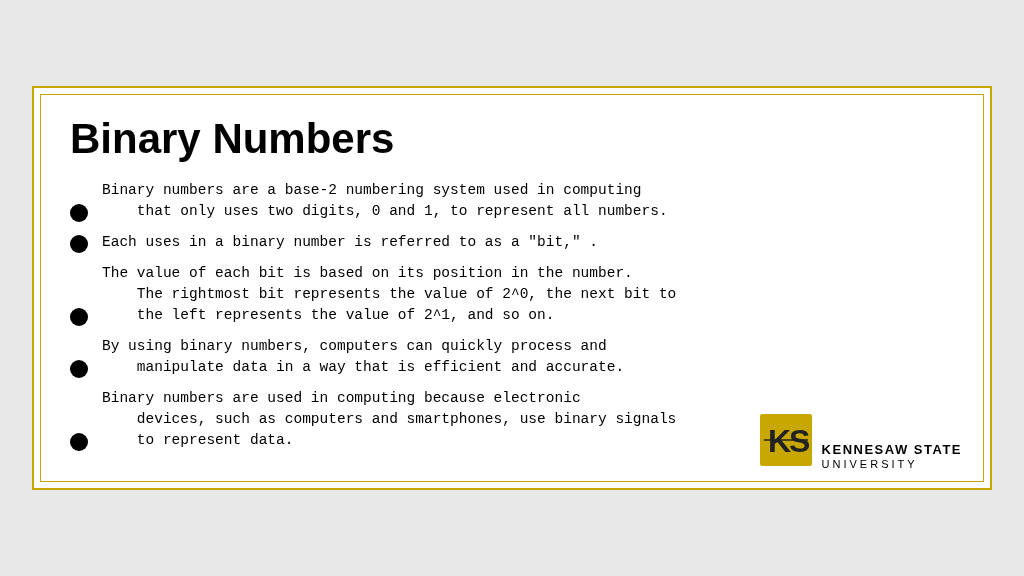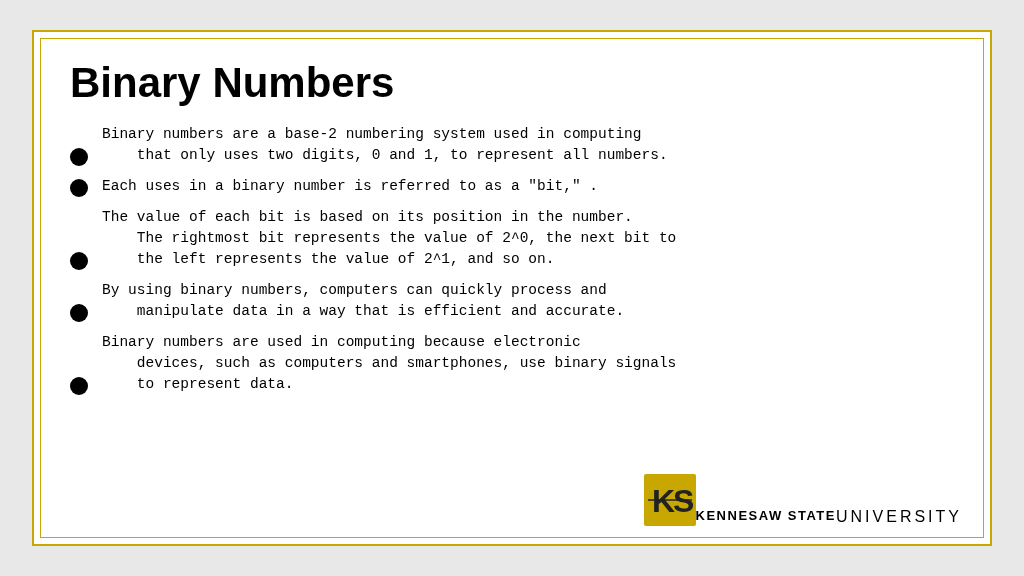--- a/index.html
+++ b/index.html
@@ -14,21 +14,21 @@
       background: #e8e8e8;
       display: flex;
       align-items: center;
       justify-content: center;
       font-family: Arial, sans-serif;
       overflow: hidden;
     }
 
     .slide-container {
       width: 960px;
-      height: 516px;
+      height: 404px;
       background: #ffffff;
       border: 2px solid #c8a800;
       position: relative;
       padding: 28px 36px 28px 36px;
     }
 
     .slide-container::before {
       content: '';
       position: absolute;
       top: 6px;
@@ -78,45 +78,46 @@
     .bullet-text {
       flex: 1;
     }
 
     .logo-area {
       position: absolute;
       bottom: 18px;
       right: 28px;
       display: flex;
       align-items: center;
+      gap: 10px;
     }
 
     .logo-emblem {
       width: 52px;
       height: 52px;
     }
 
     .logo-text {
       display: flex;
-      flex-direction: row;
+      flex-direction: column;
       align-items: flex-start;
       margin-top: 33px;
     }
 
     .logo-university-name {
       font-size: 13px;
       font-weight: 900;
       color: #000;
       font-family: Arial, sans-serif;
       letter-spacing: 1.5px;
       line-height: 1.2;
     }
 
     .logo-university-sub {
-      font-size: 16px;
+      font-size: 11px;
       font-weight: 400;
       color: #000;
       font-family: Arial, sans-serif;
       letter-spacing: 3px;
     }
   </style>
 </head>
 <body>
 
 <div class="slide-container">

